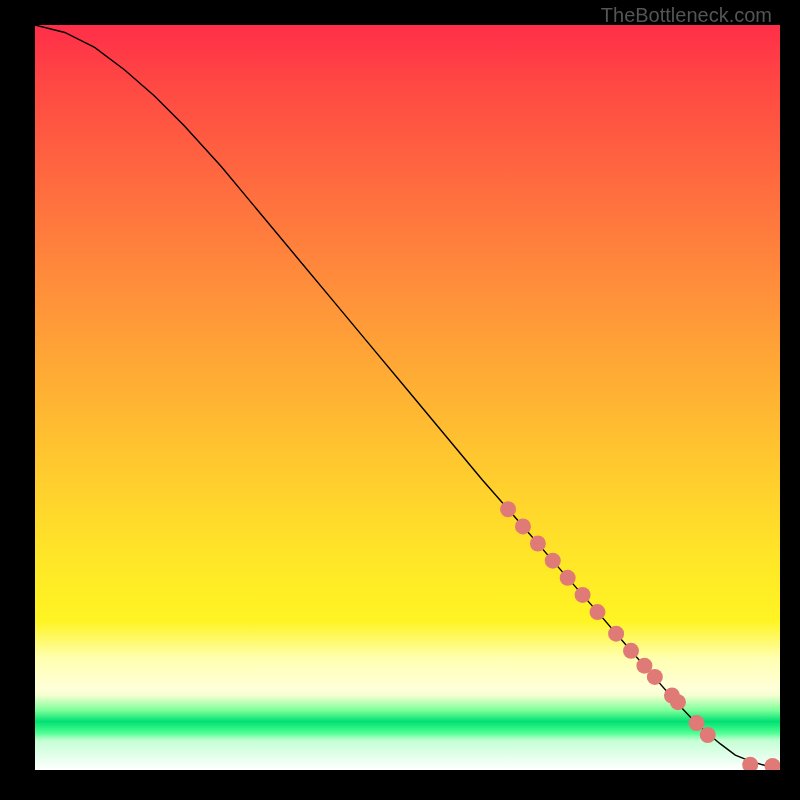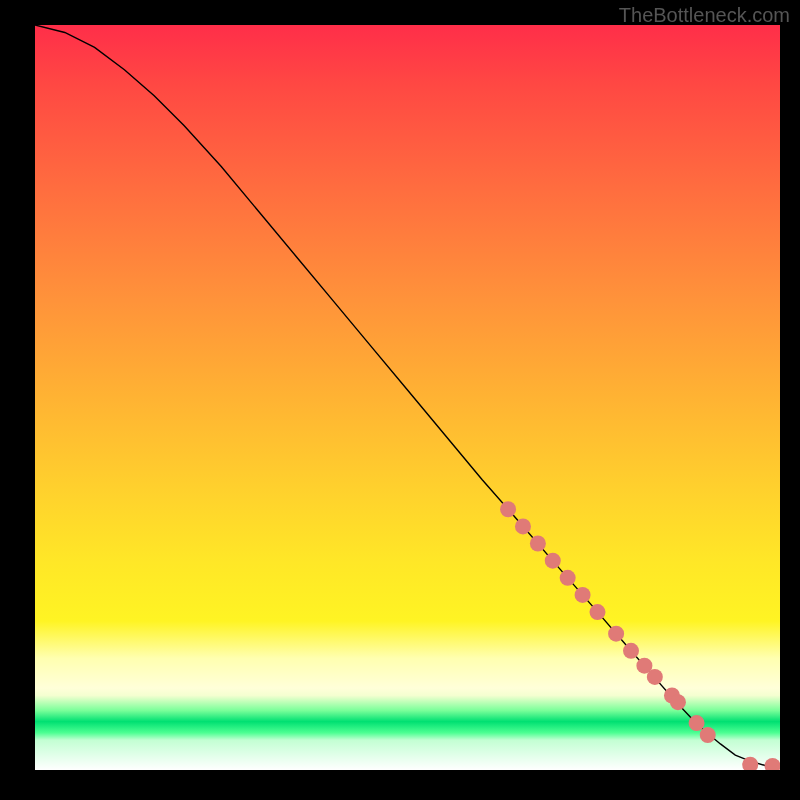--- a/index.html
+++ b/index.html
@@ -7,21 +7,21 @@
       padding: 0;
       background: #000000;
       width: 800px;
       height: 800px;
       position: relative;
       font-family: Arial, sans-serif;
     }
     .watermark {
       position: absolute;
       top: 4px;
-      right: 10px;
+      right: 28px;
       color: #555555;
       font-size: 20px;
       font-weight: 500;
       z-index: 10;
       margin-left: 37px;
     }
     .chart-area {
       position: absolute;
       left: 35px;
       top: 25px;

